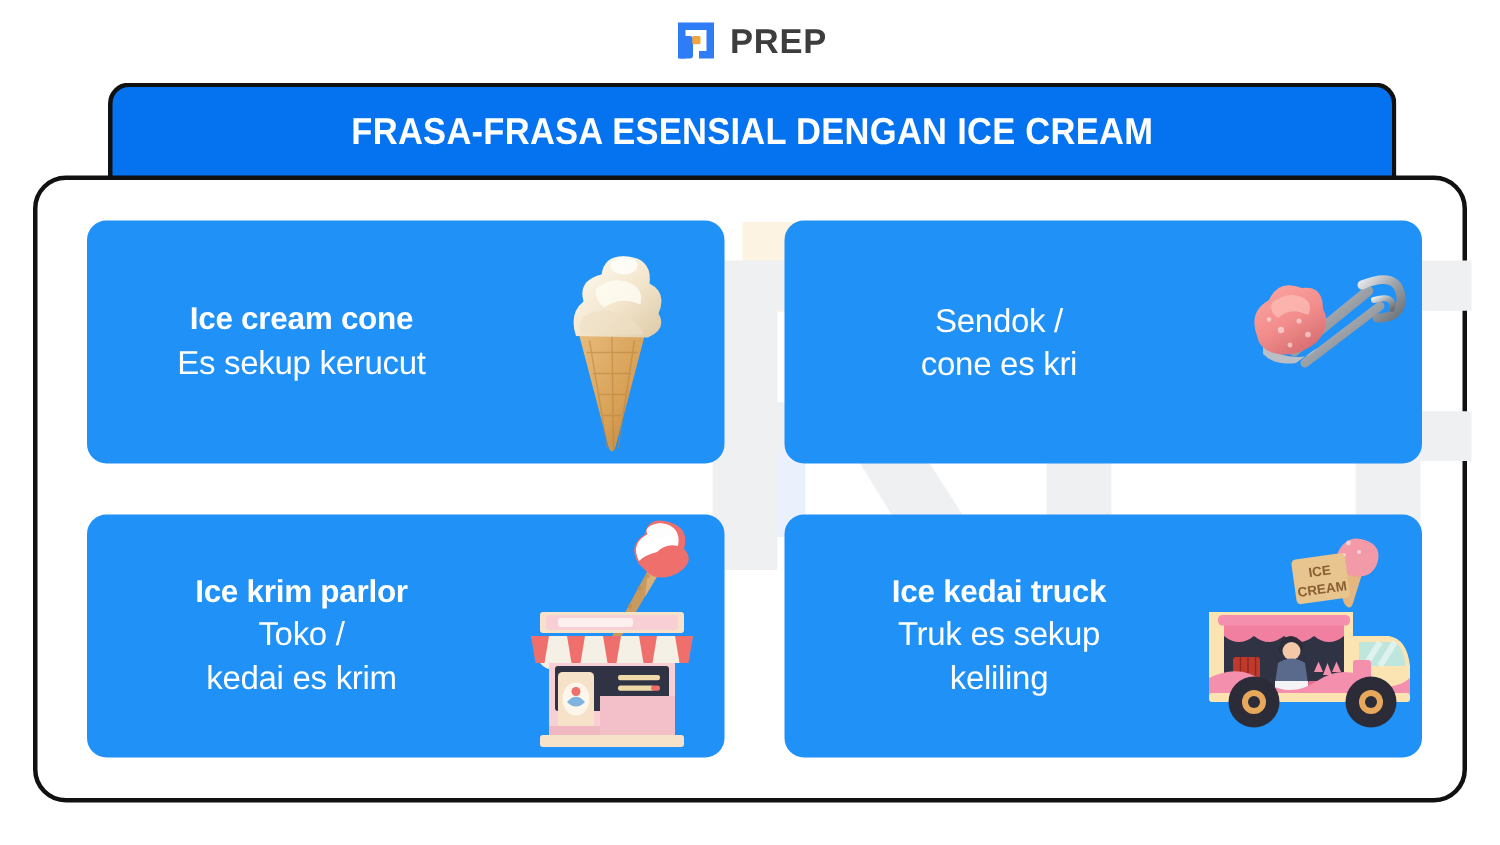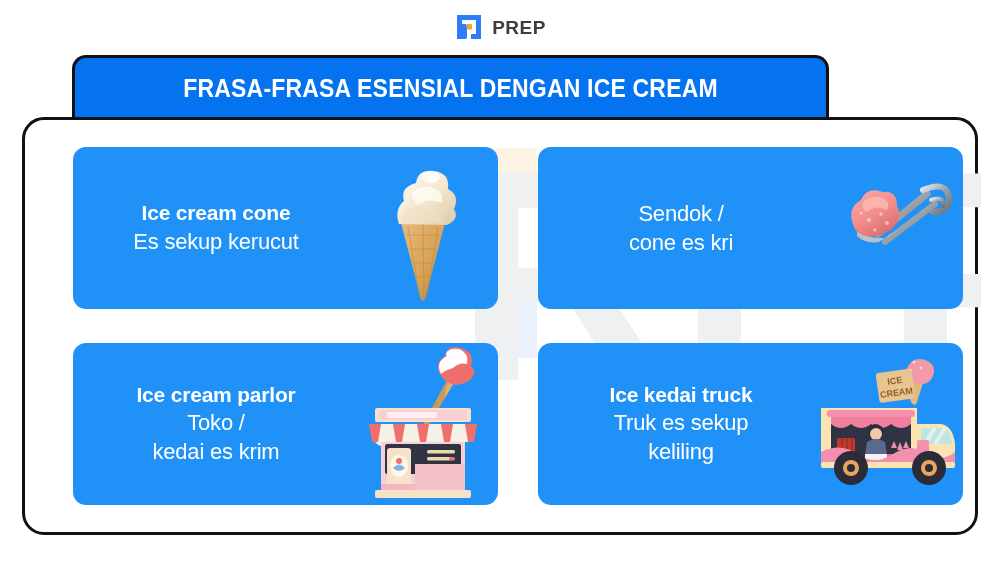--- a/index.html
+++ b/index.html
@@ -12,28 +12,28 @@
   .page { position: relative; width: 1000px; height: 563px; background: #fff; }
 
   
   .brand {
     position: absolute; left: 0; top: 12px; width: 1000px;
     display: flex; align-items: center; justify-content: center; gap: 8px;
   }
   .brand-mark { position: relative; width: 30px; height: 30px; flex: 0 0 30px; }
   .brand-mark svg { display: block; width: 30px; height: 30px; }
   .brand-text {
-    font-size: 19px; font-weight: bold; letter-spacing: .5px;
+    font-size: 23px; font-weight: bold; letter-spacing: .5px;
     color: #3d3d3d; line-height: 1;
   }
 
   
   .header-bar {
     position: absolute; left: 72px; top: 55px;
-    width: 757px; height: 63px;
+    width: 859px; height: 63px;
     background: #0572f0;
     border: 3px solid #111111;
     border-bottom: none;
     border-radius: 14px 14px 0 0;
     display: flex; align-items: center; justify-content: center;
     z-index: 1;
   }
   .header-title {
     color: #ffffff; font-size: 25px; font-weight: bold;
     letter-spacing: .2px; white-space: nowrap;
@@ -67,21 +67,21 @@
   }
   .wm-tint-b {
     position: absolute; left: 470px; top: 168px; width: 42px; height: 70px;
     background: #e8effb; opacity: .85;
   }
 
   
   .grid {
     position: absolute; left: 0; top: 0;
     width: 956px; height: 418px;
-    padding: 27px 30px 27px 48px;
+    padding: 27px 30px 27px 33px;
     display: grid;
     grid-template-columns: 425px 425px;
     grid-template-rows: 162px 162px;
     column-gap: 40px; row-gap: 34px;
     z-index: 1;
   }
   .card {
     position: relative;
     background: #1f91f7;
     border-radius: 13px;
@@ -209,21 +209,21 @@
               <circle cx="64" cy="55" r="1.9"></circle>
                 <circle cx="38" cy="45" r="1.5"></circle>
               <circle cx="52" cy="62" r="1.6"></circle>
             </g>
           </svg>
         </div>
       </div>
 
       <div class="card">
         <div class="card-text">
-          <div class="card-title">Ice cream parlor</div>
+          <div class="card-title">Ice krim parlor</div>
           <div class="card-sub">Toko /
 kedai es krim</div>
         </div>
         <div class="card-art">
           <svg width="140" height="160" viewBox="0 0 140 160">
 
             <g transform="translate(58,2)">
               <path d="M36 34 L54 18 L16 82 Q12 88 10 82 Z" fill="#c99a5e"></path>
               <path d="M36 34 L54 18 L34 52 Z" fill="#dcb079"></path>
               <g fill="#b8854b" opacity=".5">

